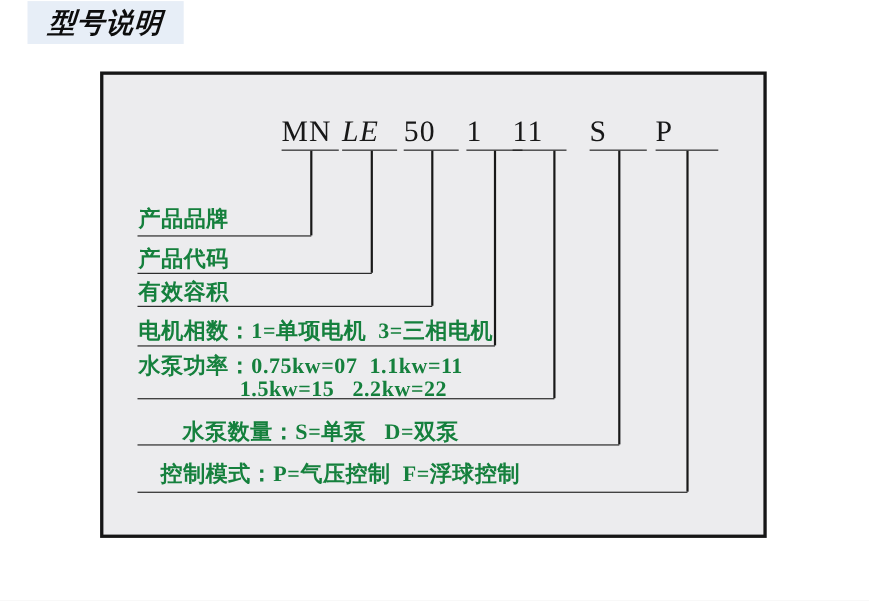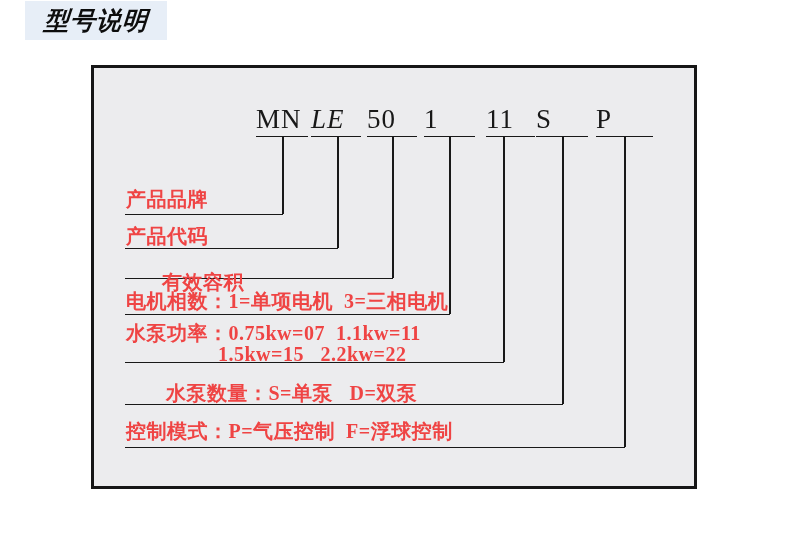--- a/index.html
+++ b/index.html
@@ -36,38 +36,38 @@
     border-bottom: 1.5px solid #181818;
     text-align: left;
     font-size: 27px; line-height: 32px;
     color: #181818; letter-spacing: 1px;
   }
   .vline { position: absolute; width: 1.5px; background: #181818; }
   .hline { position: absolute; height: 1.5px; background: #181818; left: 125px; }
   .row-label {
     position: absolute; left: 126px;
     font-size: 20px; font-weight: bold;
-    color: #ef4444; line-height: 20px;
+    color: #15803d; line-height: 20px;
     white-space: pre; letter-spacing: 0.5px;
   }
 </style>
 </head>
 <body>
 
 <div class="header-badge">
   <span class="header-title">型号说明</span>
 </div>
 
 <div class="panel"></div>
 
 <div class="code-seg" style="left:256px;width:52px;">MN</div>
 <div class="code-seg" style="left:311px;width:50px;font-style:italic;">LE</div>
 <div class="code-seg" style="left:367px;width:50px;">50</div>
 <div class="code-seg" style="left:424px;width:51px;">1</div>
-<div class="code-seg" style="left:486px;width:49px;">11</div>
+<div class="code-seg" style="left:466px;width:49px;">11</div>
 <div class="code-seg" style="left:536px;width:52px;">S</div>
 <div class="code-seg" style="left:596px;width:57px;">P</div>
 
 <div class="vline" style="left:282px;top:137px;height:77px;"></div>
 <div class="vline" style="left:337px;top:137px;height:111px;"></div>
 <div class="vline" style="left:392px;top:137px;height:141px;"></div>
 <div class="vline" style="left:449px;top:137px;height:177px;"></div>
 <div class="vline" style="left:503px;top:137px;height:225px;"></div>
 <div class="vline" style="left:562px;top:137px;height:267px;"></div>
 <div class="vline" style="left:624px;top:137px;height:310px;"></div>
@@ -75,18 +75,18 @@
 <div class="hline" style="top:213.5px;width:158px;"></div>
 <div class="hline" style="top:247.5px;width:213px;"></div>
 <div class="hline" style="top:277.5px;width:268px;"></div>
 <div class="hline" style="top:313.5px;width:325px;"></div>
 <div class="hline" style="top:361.5px;width:379px;"></div>
 <div class="hline" style="top:403.5px;width:438px;"></div>
 <div class="hline" style="top:446.5px;width:500px;"></div>
 
 <div class="row-label" style="top:189px;">产品品牌</div>
 <div class="row-label" style="top:226px;">产品代码</div>
-<div class="row-label" style="top:272px;margin-left:36px;">有效容积</div>
+<div class="row-label" style="top:256px;">有效容积</div>
 <div class="row-label" style="top:291px;">电机相数：1=单项电机  3=三相电机</div>
 <div class="row-label" style="top:323px;">水泵功率：0.75kw=07  1.1kw=11</div>
 <div class="row-label" style="top:344px;left:218px;">1.5kw=15   2.2kw=22</div>
 <div class="row-label" style="top:383px;margin-left:40px;">水泵数量：S=单泵   D=双泵</div>
-<div class="row-label" style="top:421px;">控制模式：P=气压控制  F=浮球控制</div>
+<div class="row-label" style="top:421px;margin-left:20px;">控制模式：P=气压控制  F=浮球控制</div>
 
 </body></html>

